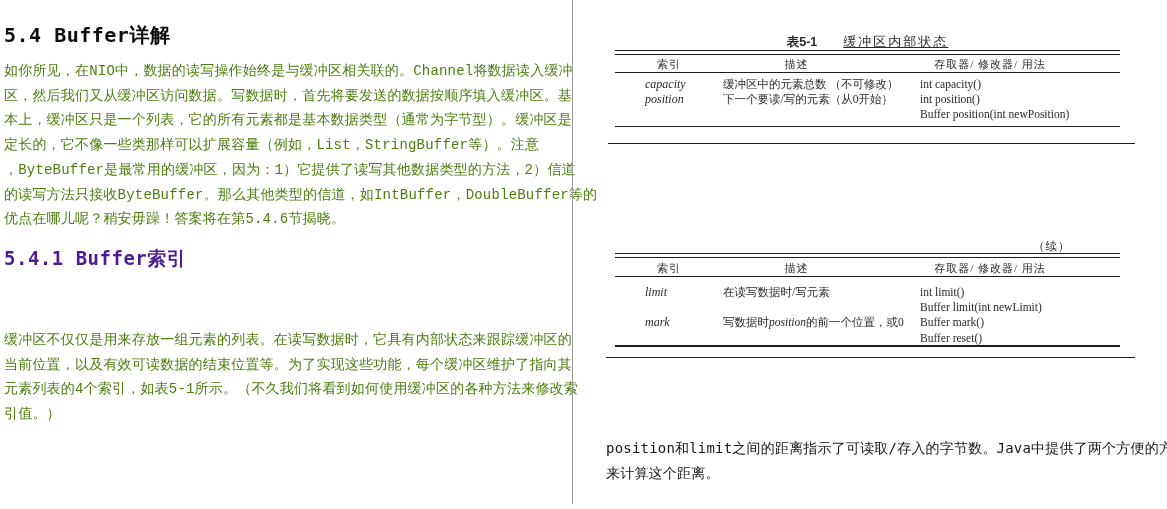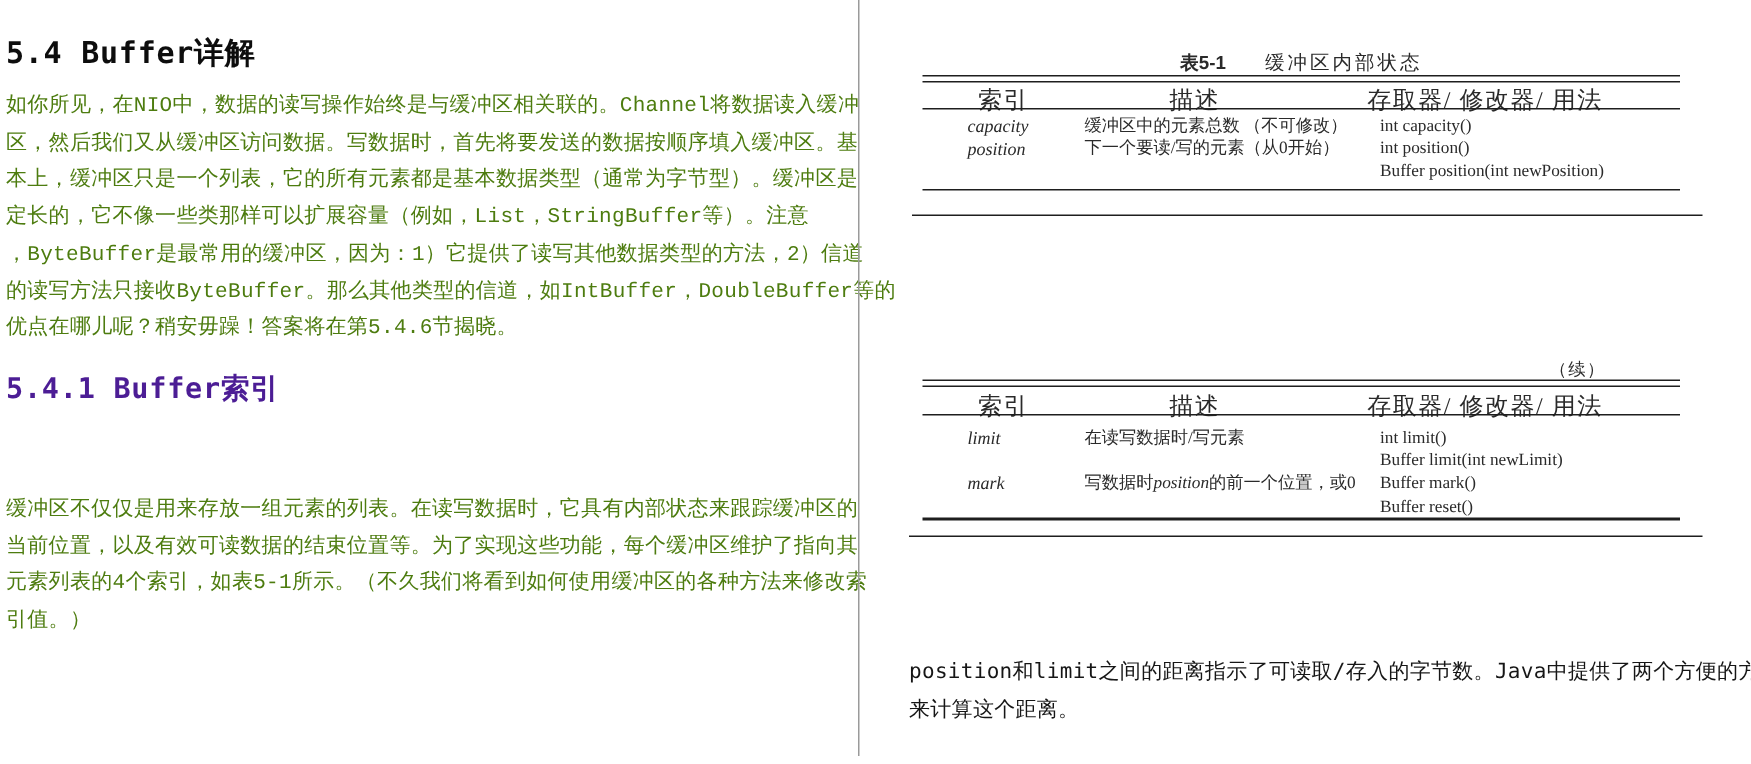--- a/index.html
+++ b/index.html
@@ -31,30 +31,30 @@
   .v-divider {
     position:absolute; left:572px; top:0; width:1px; height:504px;
     background:#9a9a9a;
   }
   
   .tbl-title {
     position:absolute; left:615px; top:33px; width:505px;
     text-align:center; font-size:13px; color:#2a2a2a; white-space:nowrap;
   }
   .tbl-title .tno { font-weight:bold; font-family:"Liberation Sans", sans-serif; font-size:12.5px; }
-  .tbl-title .tname { margin-left:26px; letter-spacing:2px; }
+  .tbl-title .tname { margin-left:26px; letter-spacing:2px;text-decoration:underline; }
   .rule { position:absolute; background:#1e1e1e; }
   .rule-double {
     position:absolute; height:4.5px; background:transparent;
     border-top:1.8px solid #1e1e1e; border-bottom:1.5px solid #1e1e1e;
   }
   .thead {
     position:absolute; left:615px; width:505px; height:15px;
     display:grid; grid-template-columns:108px 197px 200px;
-    font-size:16px; color:#2a2a2a;
+    font-size:11px; color:#2a2a2a;
   }
   .thead > div { text-align:center; white-space:nowrap; letter-spacing:1px; }
   .thead .shift-desc  { position:relative; left:-25px; }
   .thead .shift-access{ position:relative; left:-30px; }
   .tbody {
     position:absolute; left:615px; width:505px;
     font-size:11.5px; color:#2a2a2a;
   }
   .trow { display:grid; grid-template-columns:108px 197px 200px; }
   .trow .c1 { padding-left:30px; font-style:italic; font-size:12px; line-height:15.2px; }

